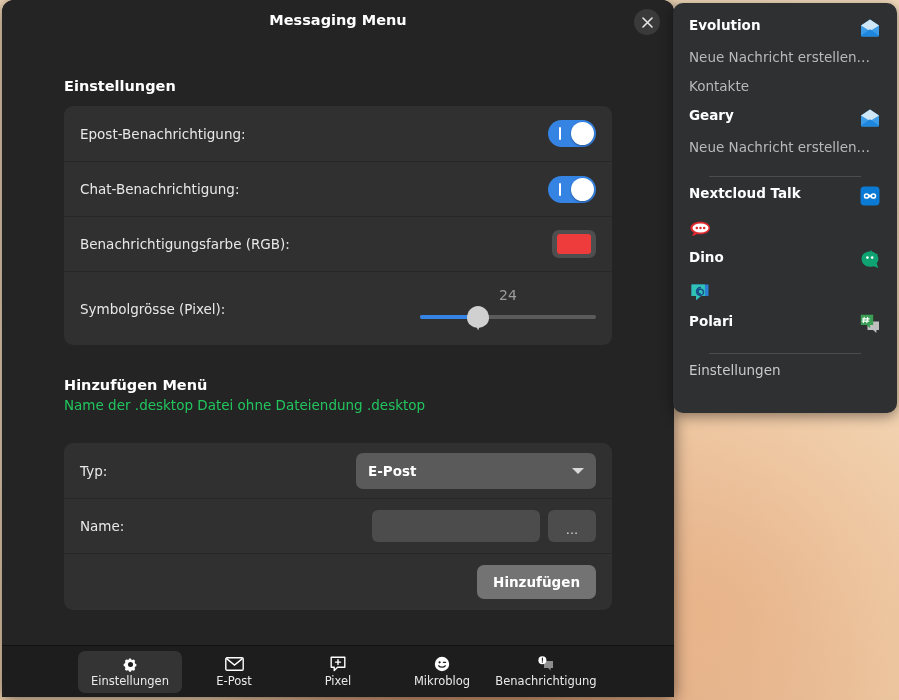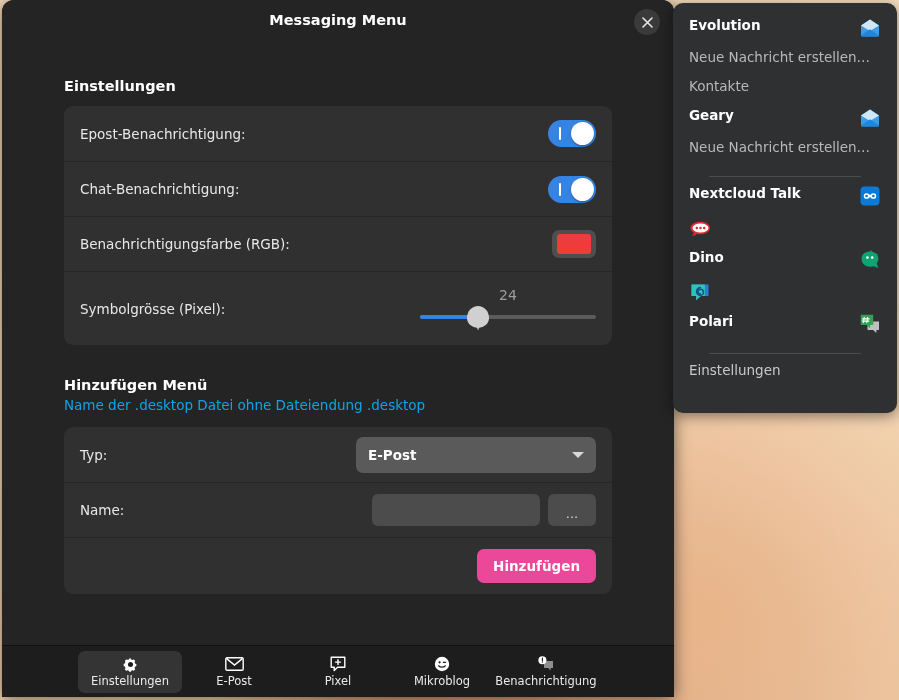--- a/index.html
+++ b/index.html
@@ -52,23 +52,23 @@
     padding: 0 62px;
     overflow: hidden;
   }
 
   .section-title {
     color: #ffffff;
     font-size: 14.5px; font-weight: bold;
     margin-top: 32px; margin-bottom: 12px;
   }
   .section-sub {
-    color: #0ea5e9;
+    color: #22c55e;
     font-size: 13.5px;
-    margin-top: -8px; margin-bottom: 14px;
+    margin-top: -8px; margin-bottom: 30px;
   }
 
   .group {
     background: #303030;
     border-radius: 9px;
     overflow: hidden;
   }
   .row {
     display: flex; align-items: center;
     height: 55px;
@@ -174,21 +174,21 @@
   .dots-btn {
     width: 48px; height: 32px; margin-left: 8px;
     background: #4c4c4c; border-radius: 6px;
     color: #d5d5d5; font-size: 13px;
     display: flex; align-items: flex-end; justify-content: center;
     padding-bottom: 5px;
     cursor: pointer; flex: 0 0 auto;
   }
   .row-action { justify-content: flex-end; height: 57px; }
   .primary-btn {
-    background: #ec4899; color: #ffffff;
+    background: #737373; color: #ffffff;
     font-size: 13.5px; font-weight: bold;
     border: none; border-radius: 7px;
     padding: 9px 16px; cursor: pointer;
     font-family: "DejaVu Sans", "Liberation Sans", sans-serif;
   }
 
   
   #tabbar {
     flex: 0 0 52px; height: 52px;
     background: #1d1d1d;

